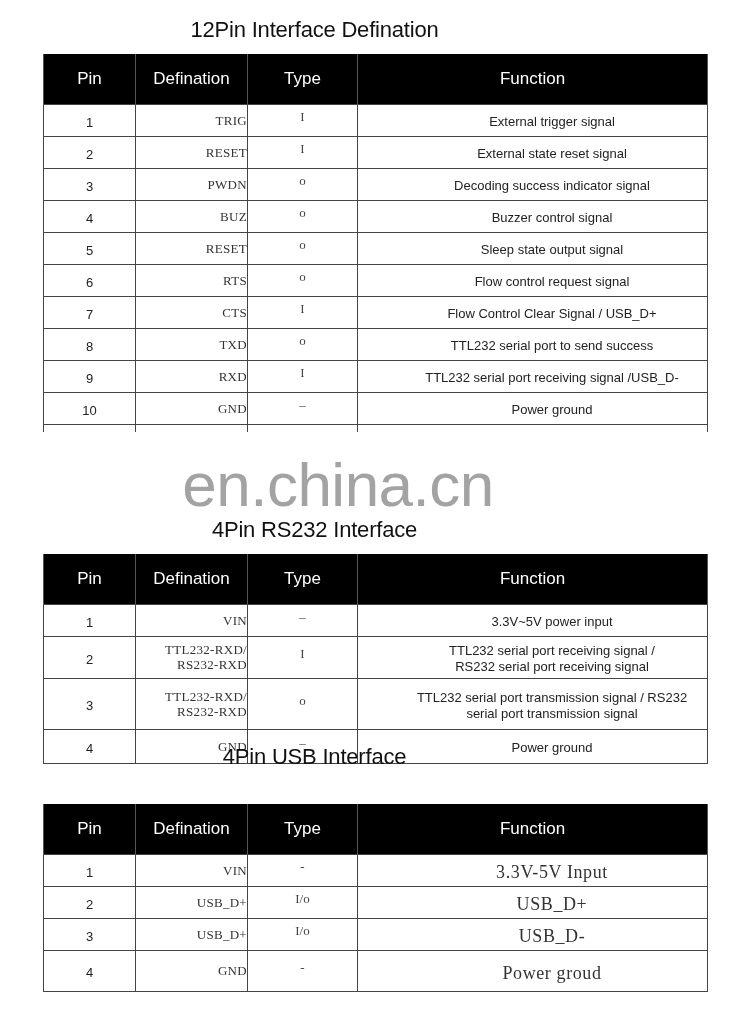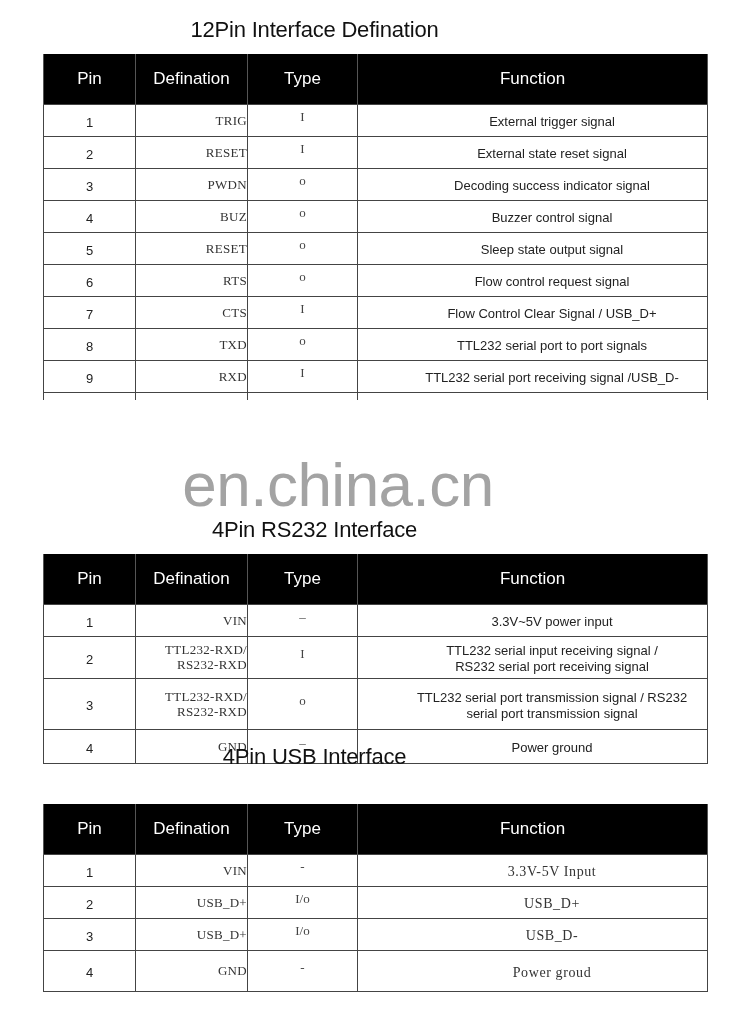--- a/index.html
+++ b/index.html
@@ -28,21 +28,21 @@
     text-align: center; vertical-align: middle;
   }
   table.pin-table td {
     border: 1px solid #444; vertical-align: middle; height: 32px;
     font-size: 13px;
   }
   td.pin { text-align: center; font-family: "Liberation Sans", sans-serif; font-size: 17px; color: #222; padding-top: 4px; }
   td.def { text-align: right; font-family: "Liberation Serif", serif; font-size: 15px; color: #333; line-height: 15px; letter-spacing: 0.3px; }
   td.type { text-align: center; font-family: "Liberation Serif", serif; font-size: 15px; color: #444; padding-bottom: 6px; }
   td.func { text-align: center; padding-left: 39px; font-family: "Liberation Sans", sans-serif; font-size: 13.5px; color: #222; line-height: 16px; padding-top: 4px; }
-  td.func.mono { font-family: "Liberation Serif", serif; font-size: 14px; letter-spacing: 0.6px; color: #333; }
+  td.func.mono { font-family: "Liberation Serif", serif; font-size: 18px; letter-spacing: 0.6px; color: #333; }
 
   #t12 { top: 54px; }
   #t12 tr.partial td { height: 8px; border-bottom: none; }
 
   .fade {
     position: absolute; left: 0; top: 445px; width: 749px; height: 70px;
     background: linear-gradient(to bottom, rgba(255,255,255,0.6) 0%, #fff 40%, #fff 100%);
   }
   .watermark {
     position: absolute; left: 0; top: 450px; width: 676px; text-align: center;
@@ -118,27 +118,33 @@
     <tr>
         <td class="pin">7</td>
         <td class="def">CTS</td>
         <td class="type">I</td>
         <td class="func">Flow Control Clear Signal / USB_D+</td>
       </tr>
     <tr>
         <td class="pin">8</td>
         <td class="def">TXD</td>
         <td class="type">o</td>
-        <td class="func">TTL232 serial port to port signals</td>
+        <td class="func">TTL232 serial port to send success</td>
       </tr>
     <tr>
         <td class="pin">9</td>
         <td class="def">RXD</td>
         <td class="type">I</td>
         <td class="func">TTL232 serial port receiving signal /USB_D-</td>
+      </tr>
+    <tr>
+        <td class="pin">10</td>
+        <td class="def">GND</td>
+        <td class="type">–</td>
+        <td class="func">Power ground</td>
       </tr>
     <tr class="partial">
         <td></td>
         <td></td>
         <td></td>
         <td></td>
       </tr>
   </tbody>
 </table>
 
@@ -174,21 +180,21 @@
         </td>
     </tr>
     <tr class="r2">
       <td class="pin">2</td>
       <td class="def">
           <div>TTL232-RXD/</div>
           <div>RS232-RXD</div>
         </td>
       <td class="type">I</td>
       <td class="func">
-          <div>TTL232 serial input receiving signal /</div>
+          <div>TTL232 serial port receiving signal /</div>
           <div>RS232 serial port receiving signal</div>
         </td>
     </tr>
     <tr class="r3">
       <td class="pin">3</td>
       <td class="def">
           <div>TTL232-RXD/</div>
           <div>RS232-RXD</div>
         </td>
       <td class="type">o</td>

